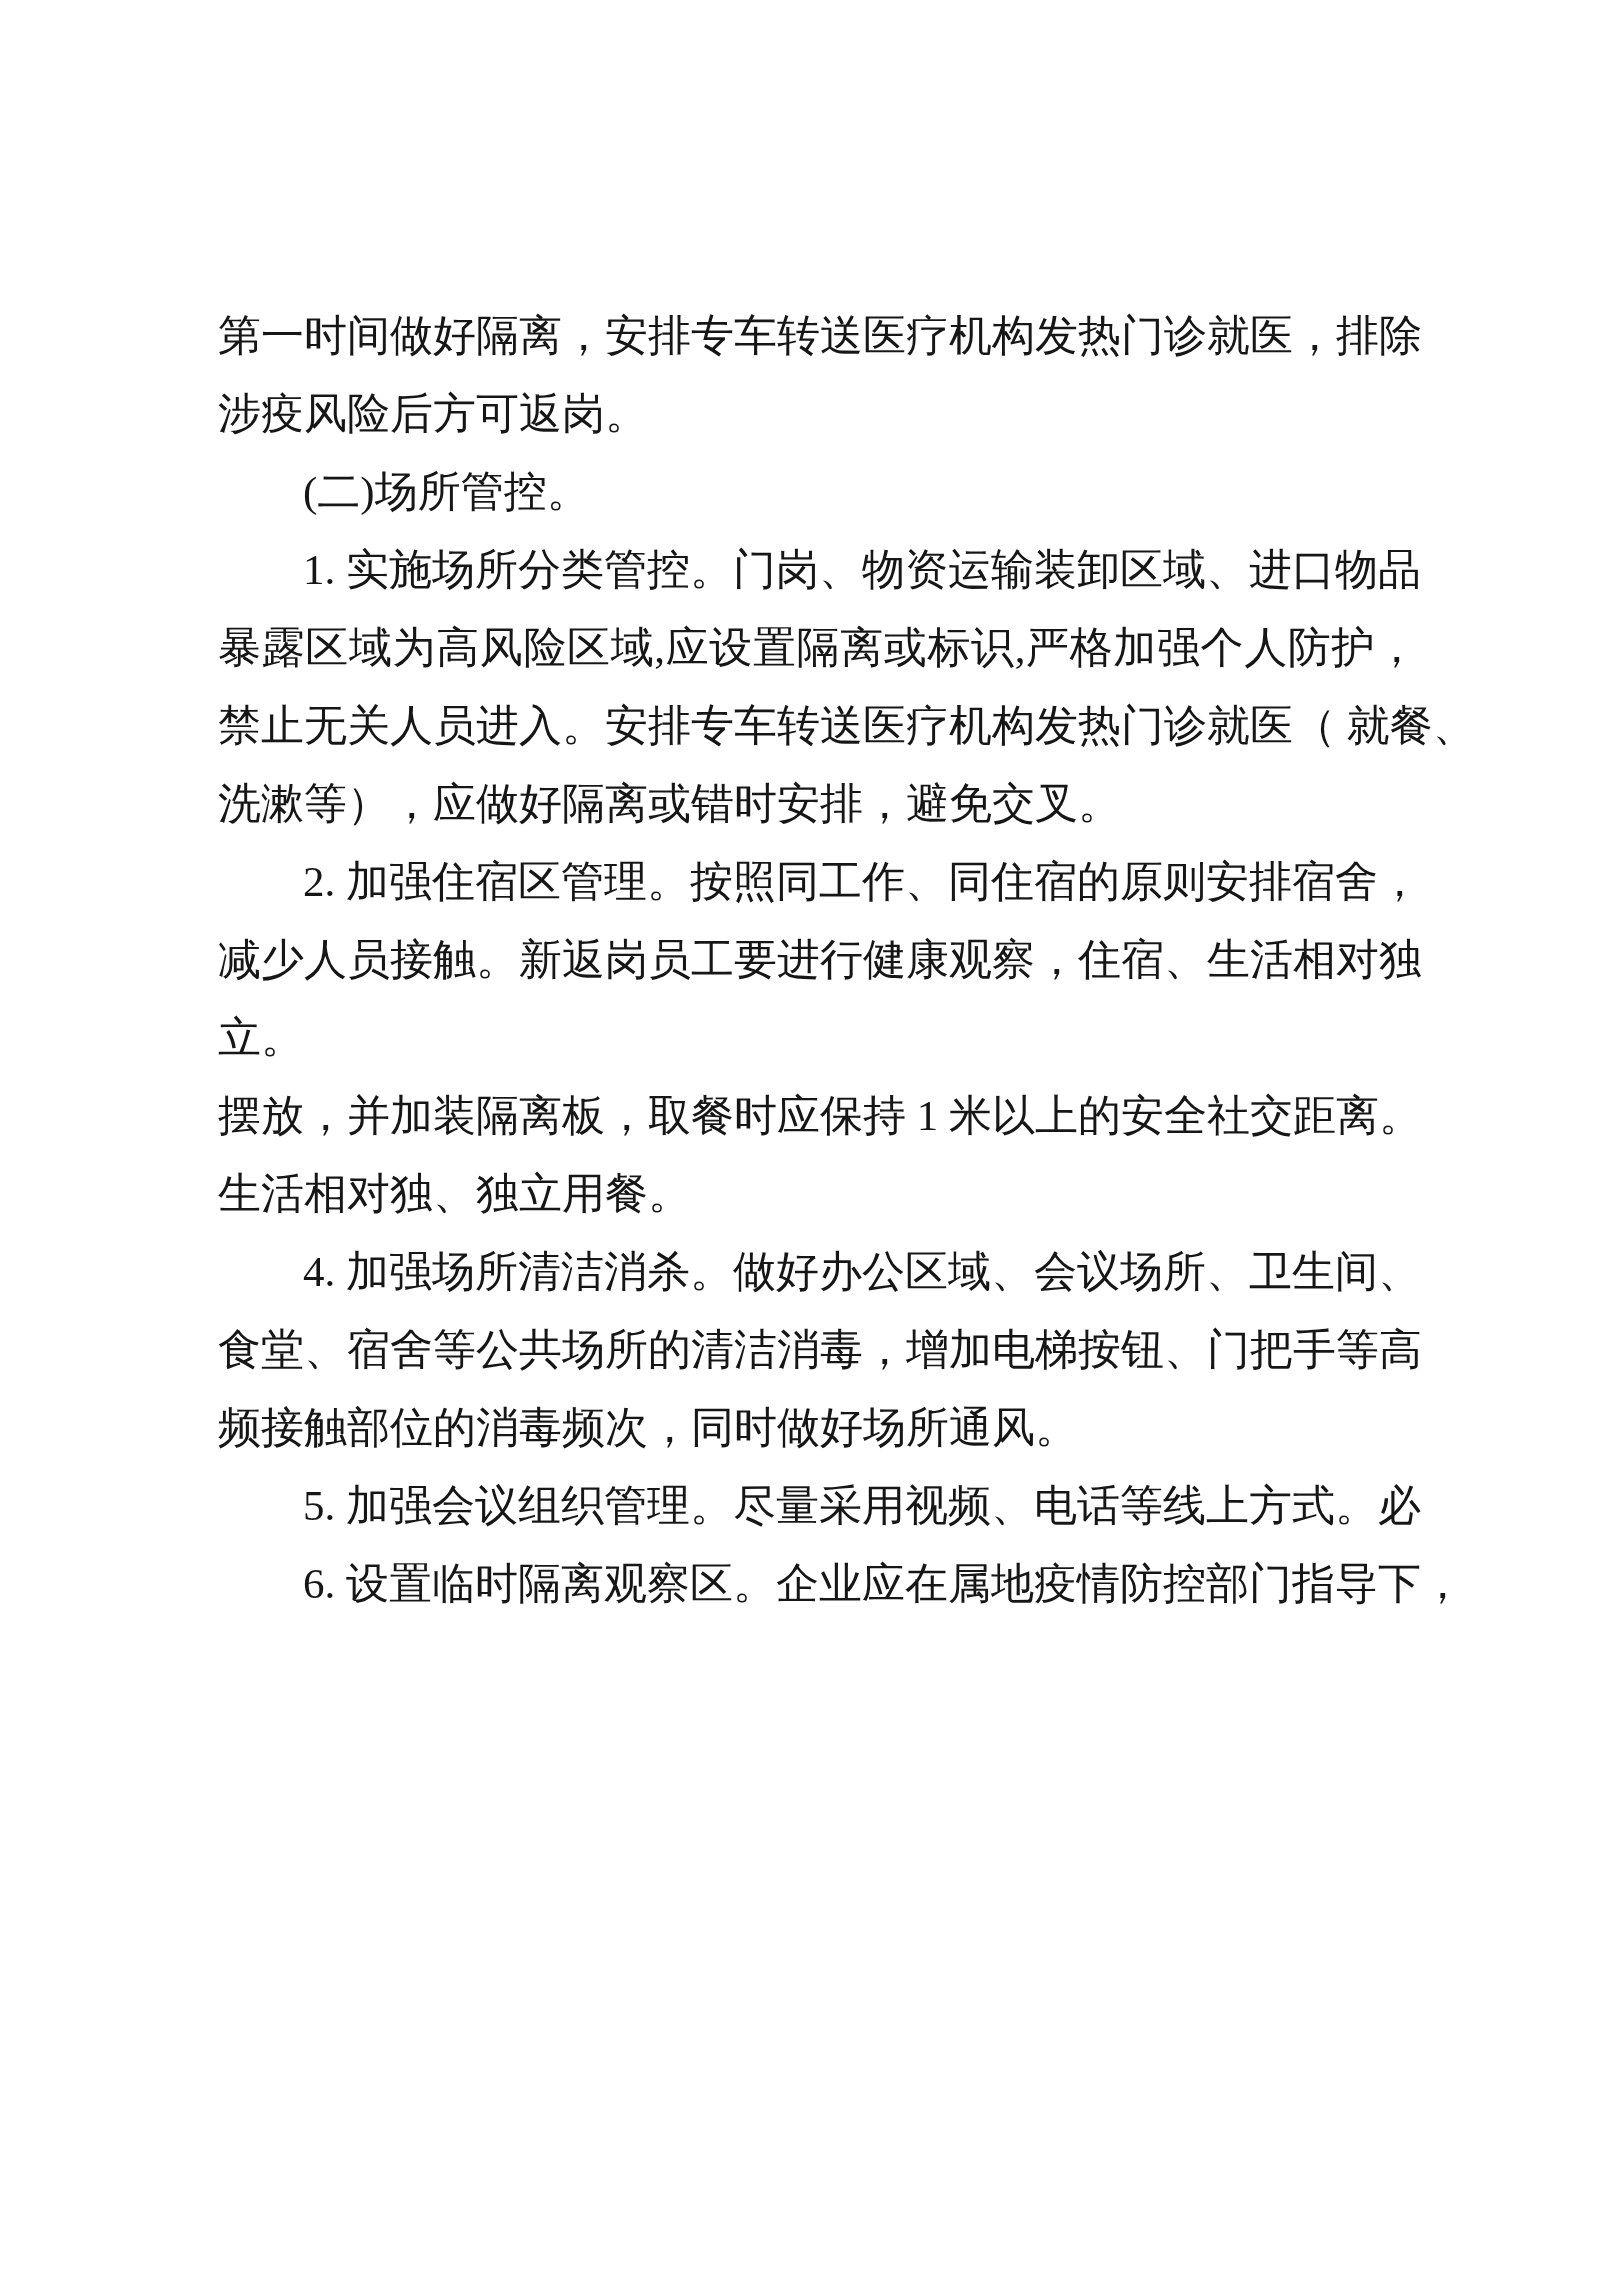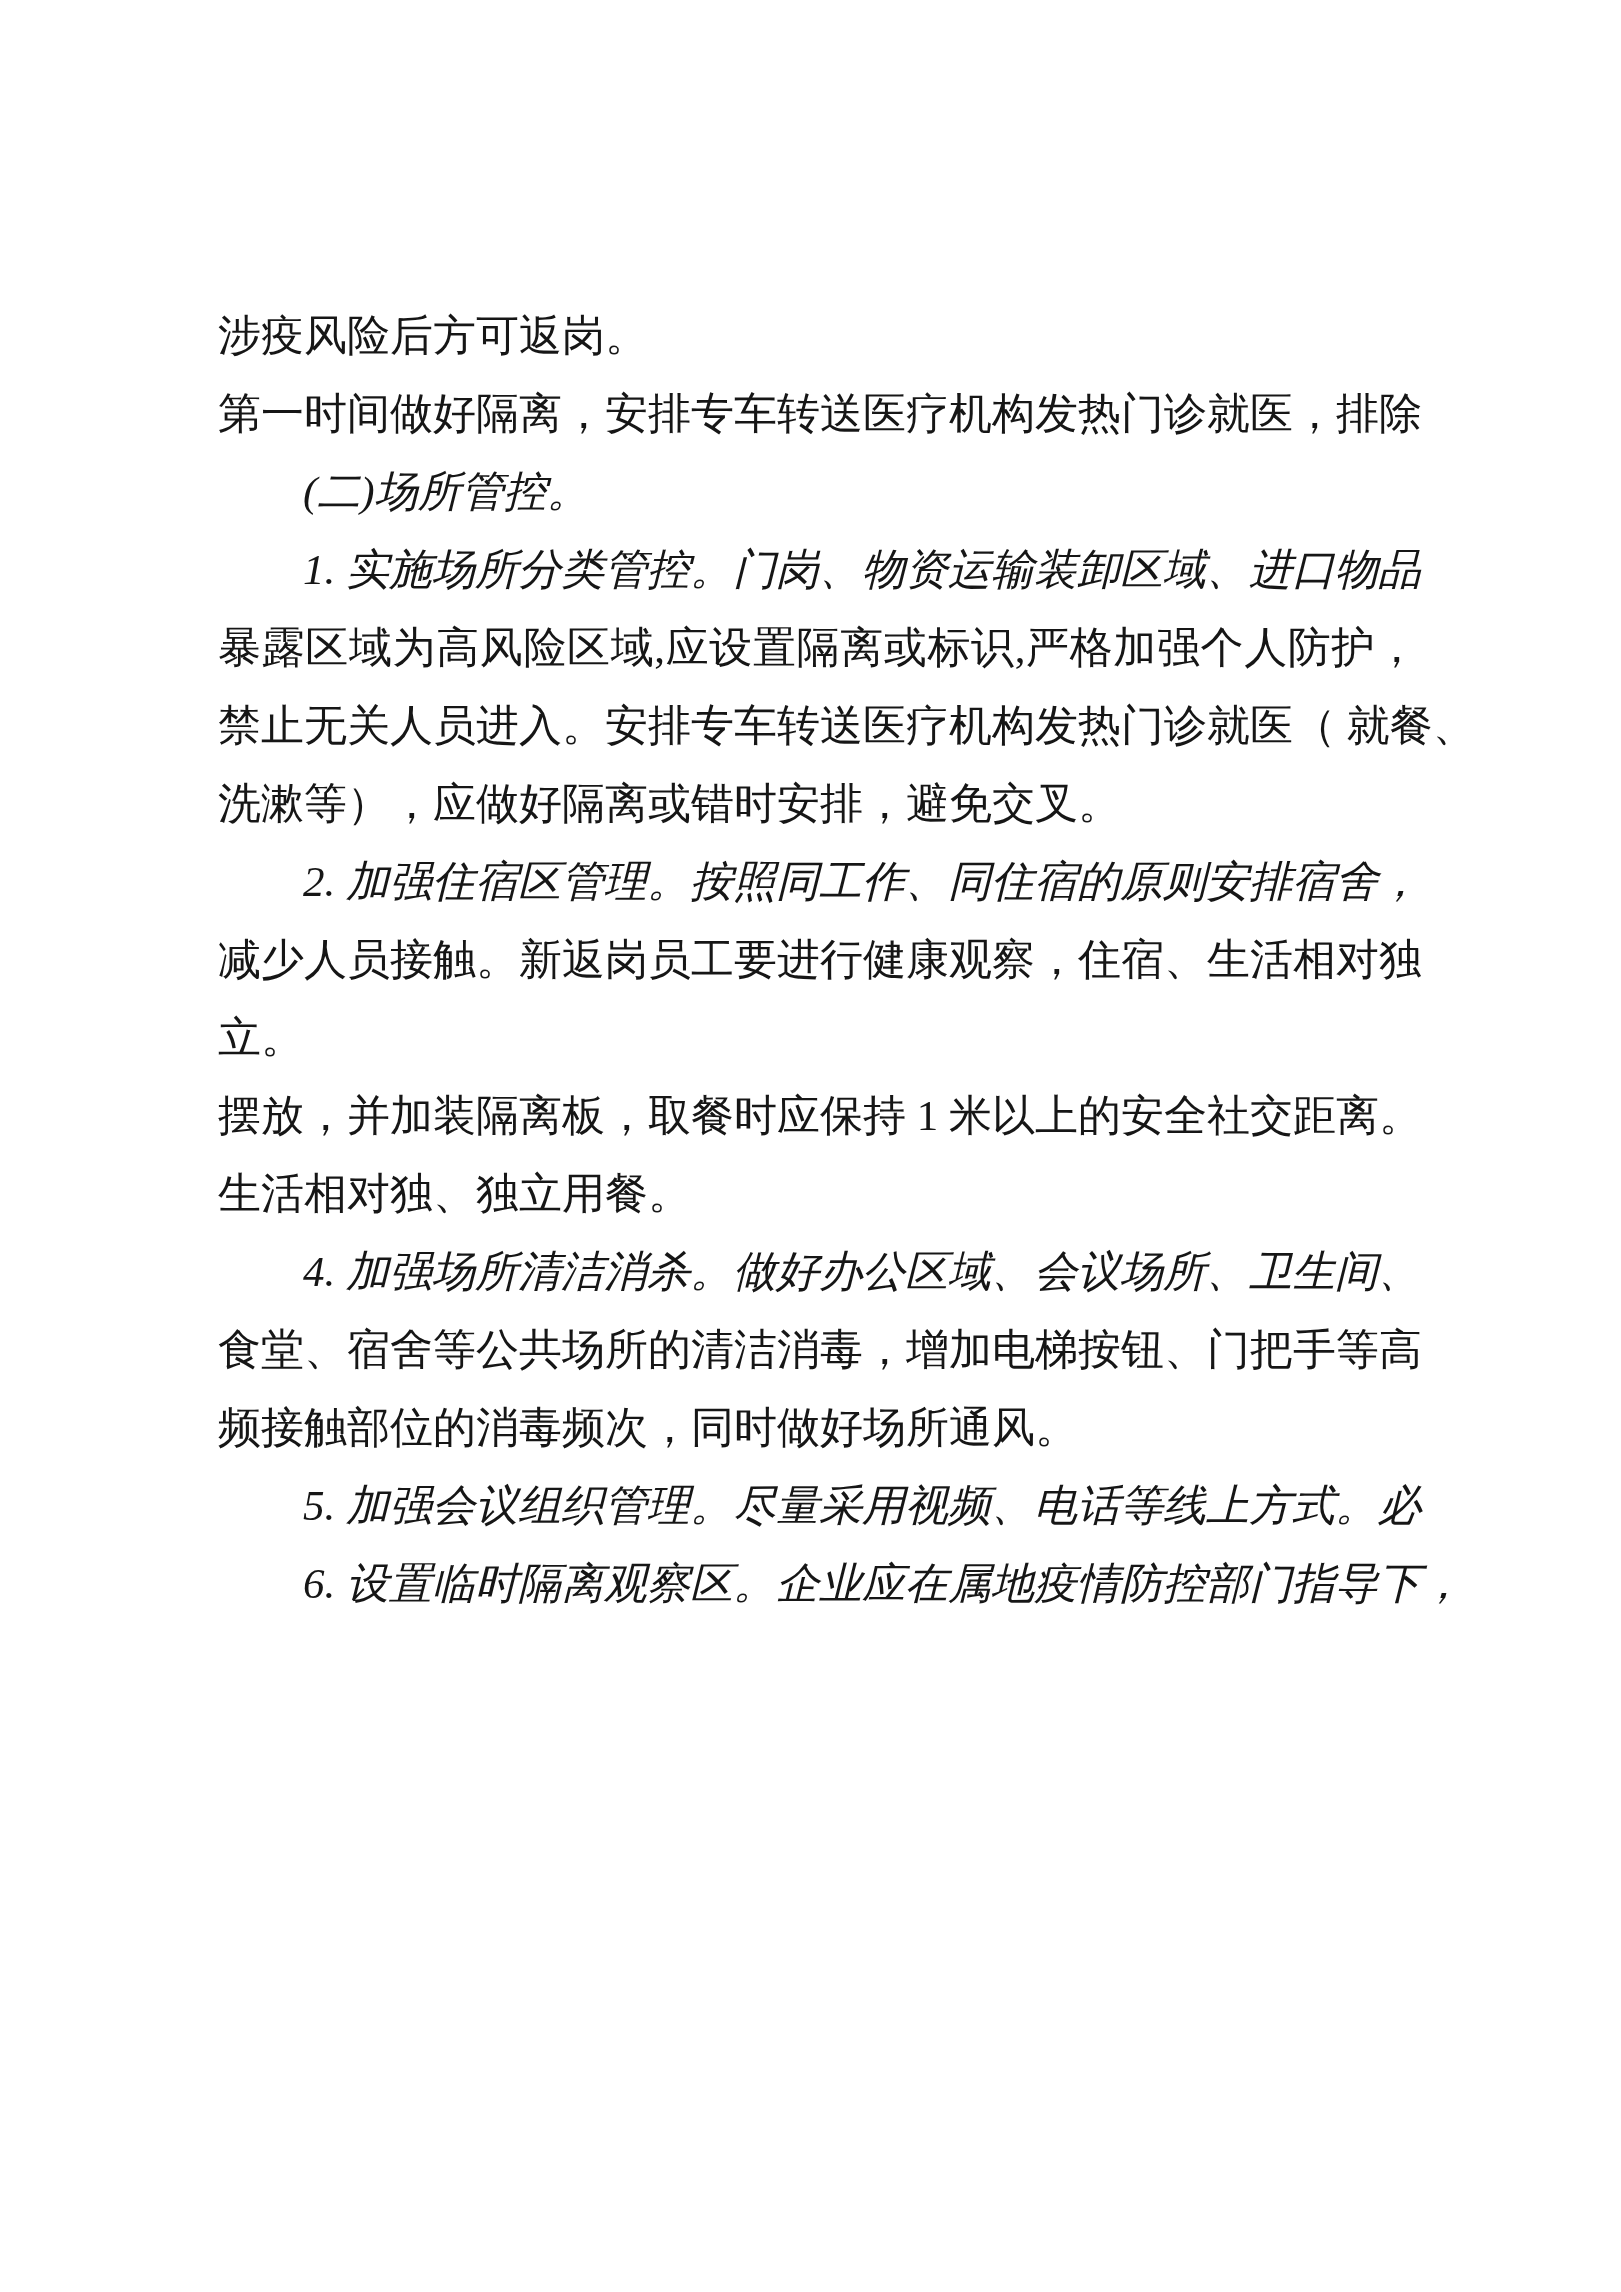--- a/index.html
+++ b/index.html
@@ -37,30 +37,29 @@
     line-height: 78px;
     white-space: nowrap;
     text-align: justify;
     text-align-last: left;
   }
   .line.full {
     text-align-last: justify;
   }
   .line.indent {
     text-indent: 85px;
-    font-style: italic;
   }
 </style>
 </head>
 <body>
 
 <div class="page">
   <div class="text-column">
+    <div class="line full">第一时间做好隔离，安排专车转送医疗机构发热门诊就医，排除</div>
     <div class="line">涉疫风险后方可返岗。</div>
-    <div class="line full">第一时间做好隔离，安排专车转送医疗机构发热门诊就医，排除</div>
     <div class="line indent">(二)场所管控。</div>
     <div class="line indent full">1. 实施场所分类管控。门岗、物资运输装卸区域、进口物品</div>
     <div class="line full">暴露区域为高风险区域,应设置隔离或标识,严格加强个人防护，</div>
     <div class="line full">禁止无关人员进入。安排专车转送医疗机构发热门诊就医（ 就餐、</div>
     <div class="line">洗漱等），应做好隔离或错时安排，避免交叉。</div>
     <div class="line indent full">2. 加强住宿区管理。按照同工作、同住宿的原则安排宿舍，</div>
     <div class="line full">减少人员接触。新返岗员工要进行健康观察，住宿、生活相对独</div>
     <div class="line">立。</div>
     <div class="line full">摆放，并加装隔离板，取餐时应保持 1 米以上的安全社交距离。</div>
     <div class="line">生活相对独、独立用餐。</div>

